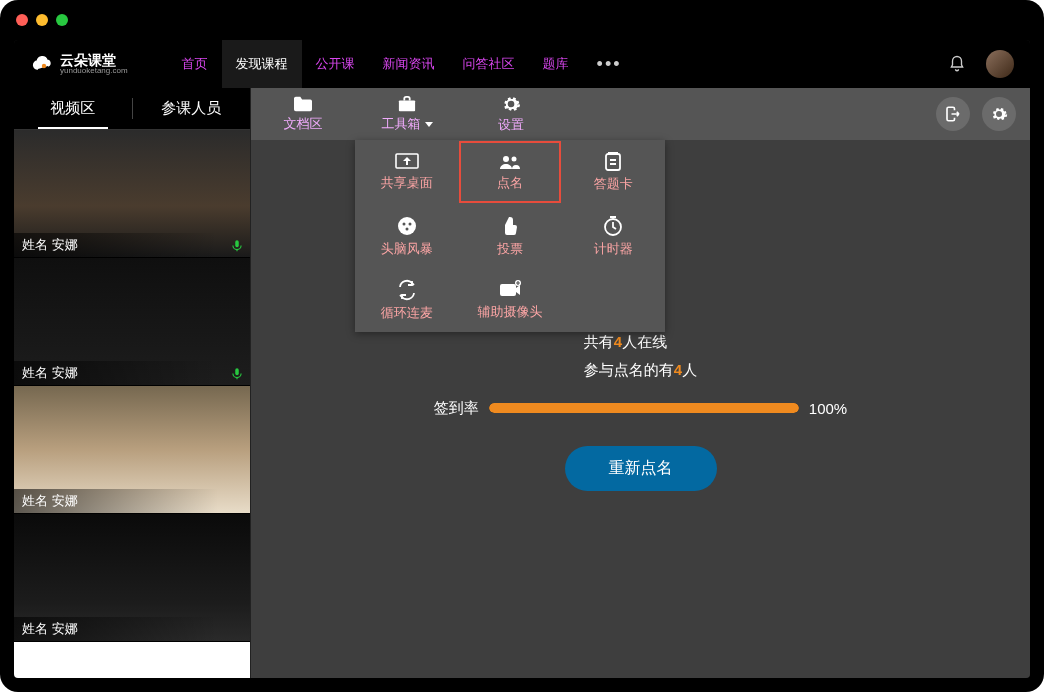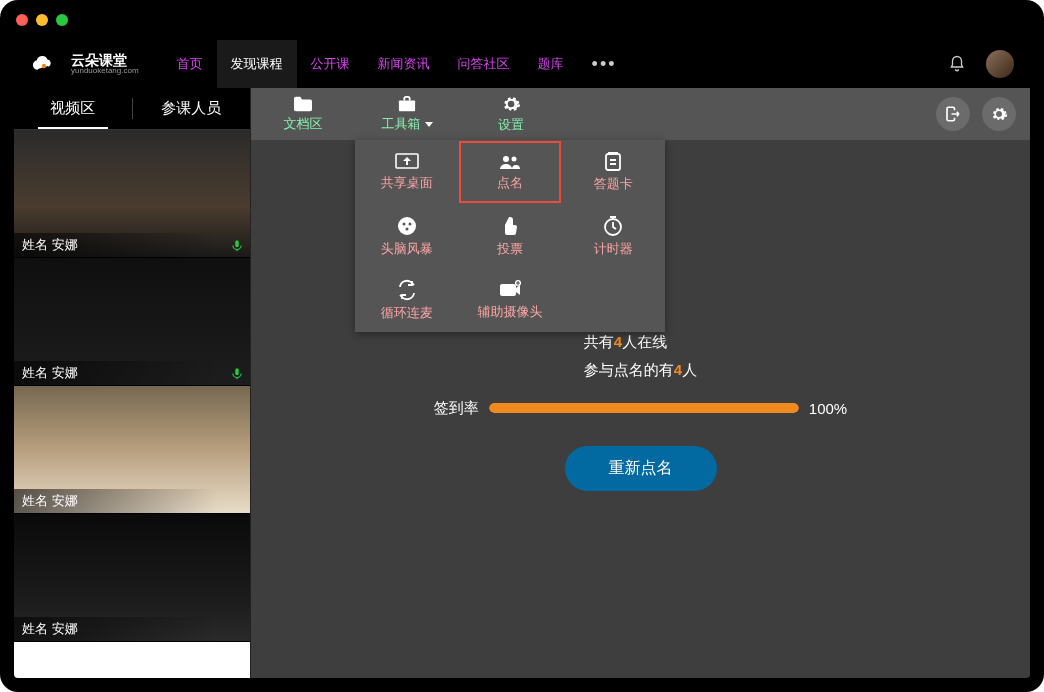--- a/index.html
+++ b/index.html
@@ -7,21 +7,21 @@
     .window { width: 1044px; height: 692px; background: #000; border-radius: 18px; position: relative; overflow: hidden; }
     .traffic-lights { position: absolute; top: 14px; left: 16px; display: flex; gap: 8px; }
     .tl { width: 12px; height: 12px; border-radius: 50%; }
     .tl.red { background: #ff5f57; }
     .tl.yellow { background: #febc2e; }
     .tl.green { background: #28c840; }
 
     .app { position: absolute; top: 40px; left: 14px; right: 14px; bottom: 14px; background: #1a1a1a; border-radius: 4px; overflow: hidden; display: flex; flex-direction: column; }
 
     .topnav { height: 48px; background: #000; display: flex; align-items: center; padding: 0 16px; gap: 0; }
-    .logo { display: flex; align-items: center; gap: 17px; margin-right: 24px; color: #fff; }
+    .logo { display: flex; align-items: center; gap: 6px; margin-right: 40px; color: #fff; }
     .logo-icon { width: 24px; height: 24px; position: relative; }
     .logo-text { display: flex; flex-direction: column; line-height: 1; }
     .logo-text .cn { font-size: 14px; font-weight: bold; }
     .logo-text .en { font-size: 8px; color: #999; }
     .nav-item { color: #d946ef; font-size: 13px; padding: 0 14px; height: 48px; display: flex; align-items: center; cursor: pointer; }
     .nav-item.active { background: #1a1a1a; color: #fff; }
     .nav-more { color: #ccc; padding: 0 14px; font-size: 18px; letter-spacing: 2px; }
     .topnav-right { margin-left: auto; display: flex; align-items: center; gap: 20px; }
     .bell { color: #ccc; }
     .avatar { width: 28px; height: 28px; border-radius: 50%; background: linear-gradient(135deg,#8b6f5c,#3d2817); }
@@ -40,21 +40,21 @@
     .vitem .namebar { position: absolute; left: 0; bottom: 0; right: 32px; padding: 3px 8px; color: #fff; font-size: 13px; background: linear-gradient(90deg, rgba(0,0,0,0.6), rgba(0,0,0,0)); }
     .vitem .mic { position: absolute; right: 6px; bottom: 4px; color: #28c840; }
     .t1 { background: linear-gradient(180deg,#2b2b2b 0%,#4a3c2e 60%,#1a1a1a 100%); }
     .t2 { background: linear-gradient(180deg,#0f0f0f 0%,#1d1d1d 100%); }
     .t3 { background: linear-gradient(180deg,#766850 0%,#b89f7e 50%,#e8dcc8 100%); }
     .t4 { background: linear-gradient(180deg,#0a0a0a 0%,#1c1c1c 70%, #2a2a2a 100%); }
     .t5 { background: #fff; }
 
     .rightcol { flex: 1; background: #3e3e3e; display: flex; flex-direction: column; position: relative; }
     .toolbar { height: 52px; background: #555; display: flex; align-items: stretch; position: relative; }
-    .tb-item { width: 104px; display: flex; flex-direction: column; align-items: center; justify-content: center; color: #86efac; font-size: 13px; gap: 2px; cursor: pointer; }
+    .tb-item { width: 104px; display: flex; flex-direction: column; align-items: center; justify-content: center; color: #f0abfc; font-size: 13px; gap: 2px; cursor: pointer; }
     .tb-item .lbl { display: flex; align-items: center; gap: 4px; }
     .tb-right { margin-left: auto; display: flex; align-items: center; gap: 12px; padding-right: 14px; }
     .circle-btn { width: 34px; height: 34px; border-radius: 50%; background: #6b6b6b; display: flex; align-items: center; justify-content: center; color: #fff; cursor: pointer; }
 
     .dropdown { position: absolute; top: 52px; left: 104px; width: 310px; background: #555; display: grid; grid-template-columns: repeat(3, 1fr); box-shadow: 0 2px 8px rgba(0,0,0,0.4); z-index: 10; }
     .dd-item { height: 64px; display: flex; flex-direction: column; align-items: center; justify-content: center; color: #fca5a5; font-size: 13px; gap: 3px; cursor: pointer; }
     .dd-item.highlighted { outline: 2px solid #e74c3c; outline-offset: -3px; }
 
     .content { flex: 1; display: flex; flex-direction: column; align-items: center; justify-content: center; gap: 14px; color: #fff; position: relative; }
     .info-lines { text-align: left; font-size: 15px; line-height: 1.9; }

